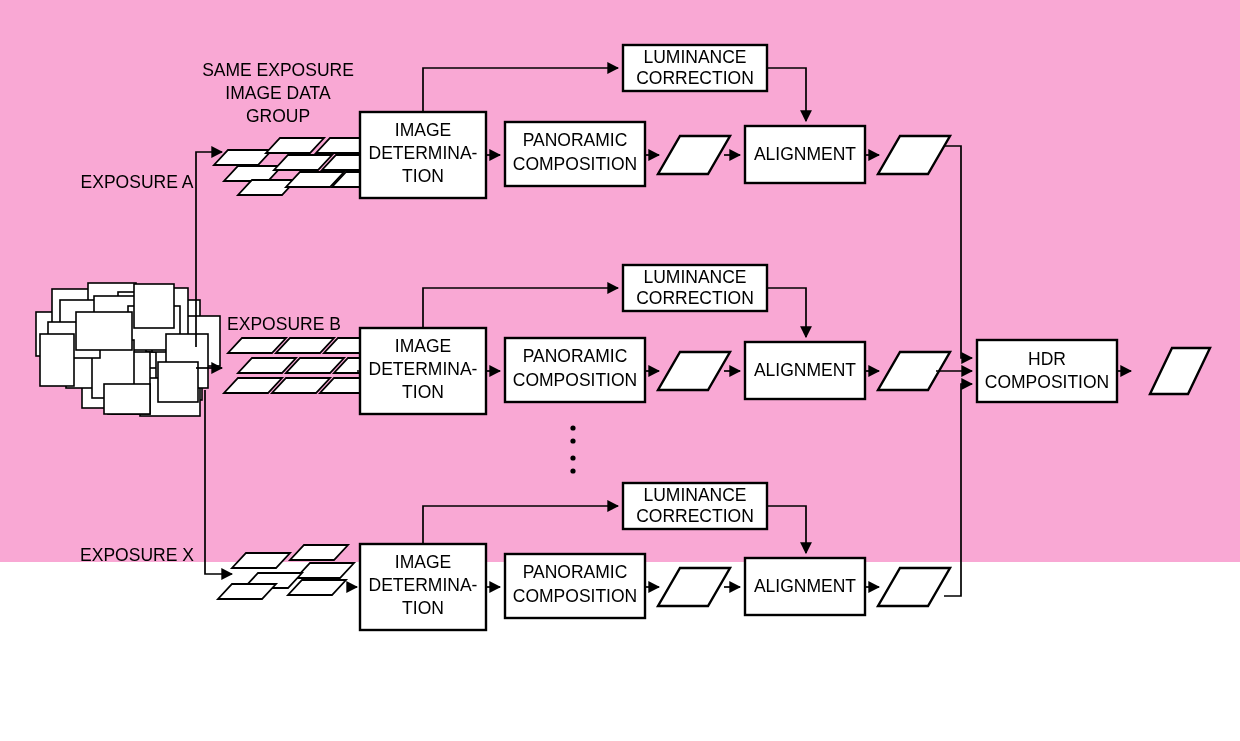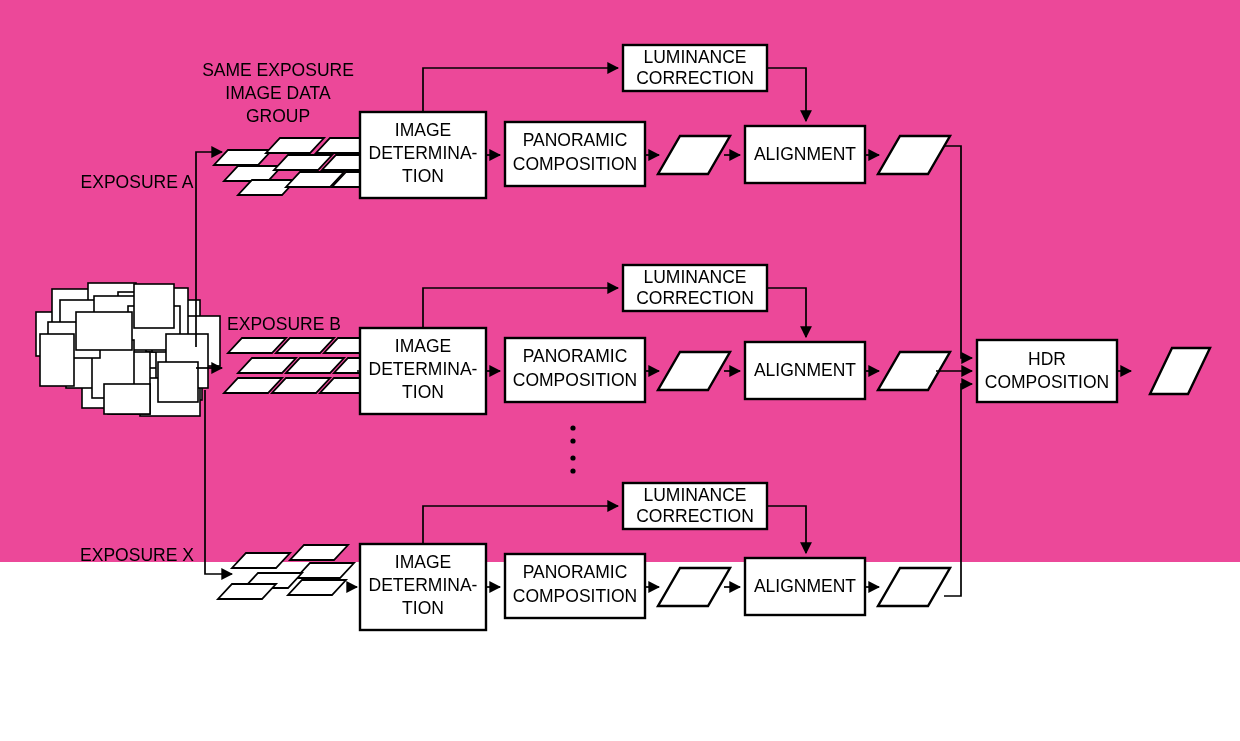--- a/index.html
+++ b/index.html
@@ -10,21 +10,21 @@
   body {
     width: 1240px;
     height: 741px;
     font-family: "Liberation Sans", sans-serif;
     overflow: hidden;
   }
   #diagram-root {
     position: relative;
     width: 1240px;
     height: 562px;
-    background: #ec4899;
+    background: #f9a8d4;
   }
   svg#flow {
     display: block;
     width: 1240px;
     height: 741px;
   }
   .proc-box {
     fill: #ffffff;
     stroke: #000000;
     stroke-width: 2.4;

